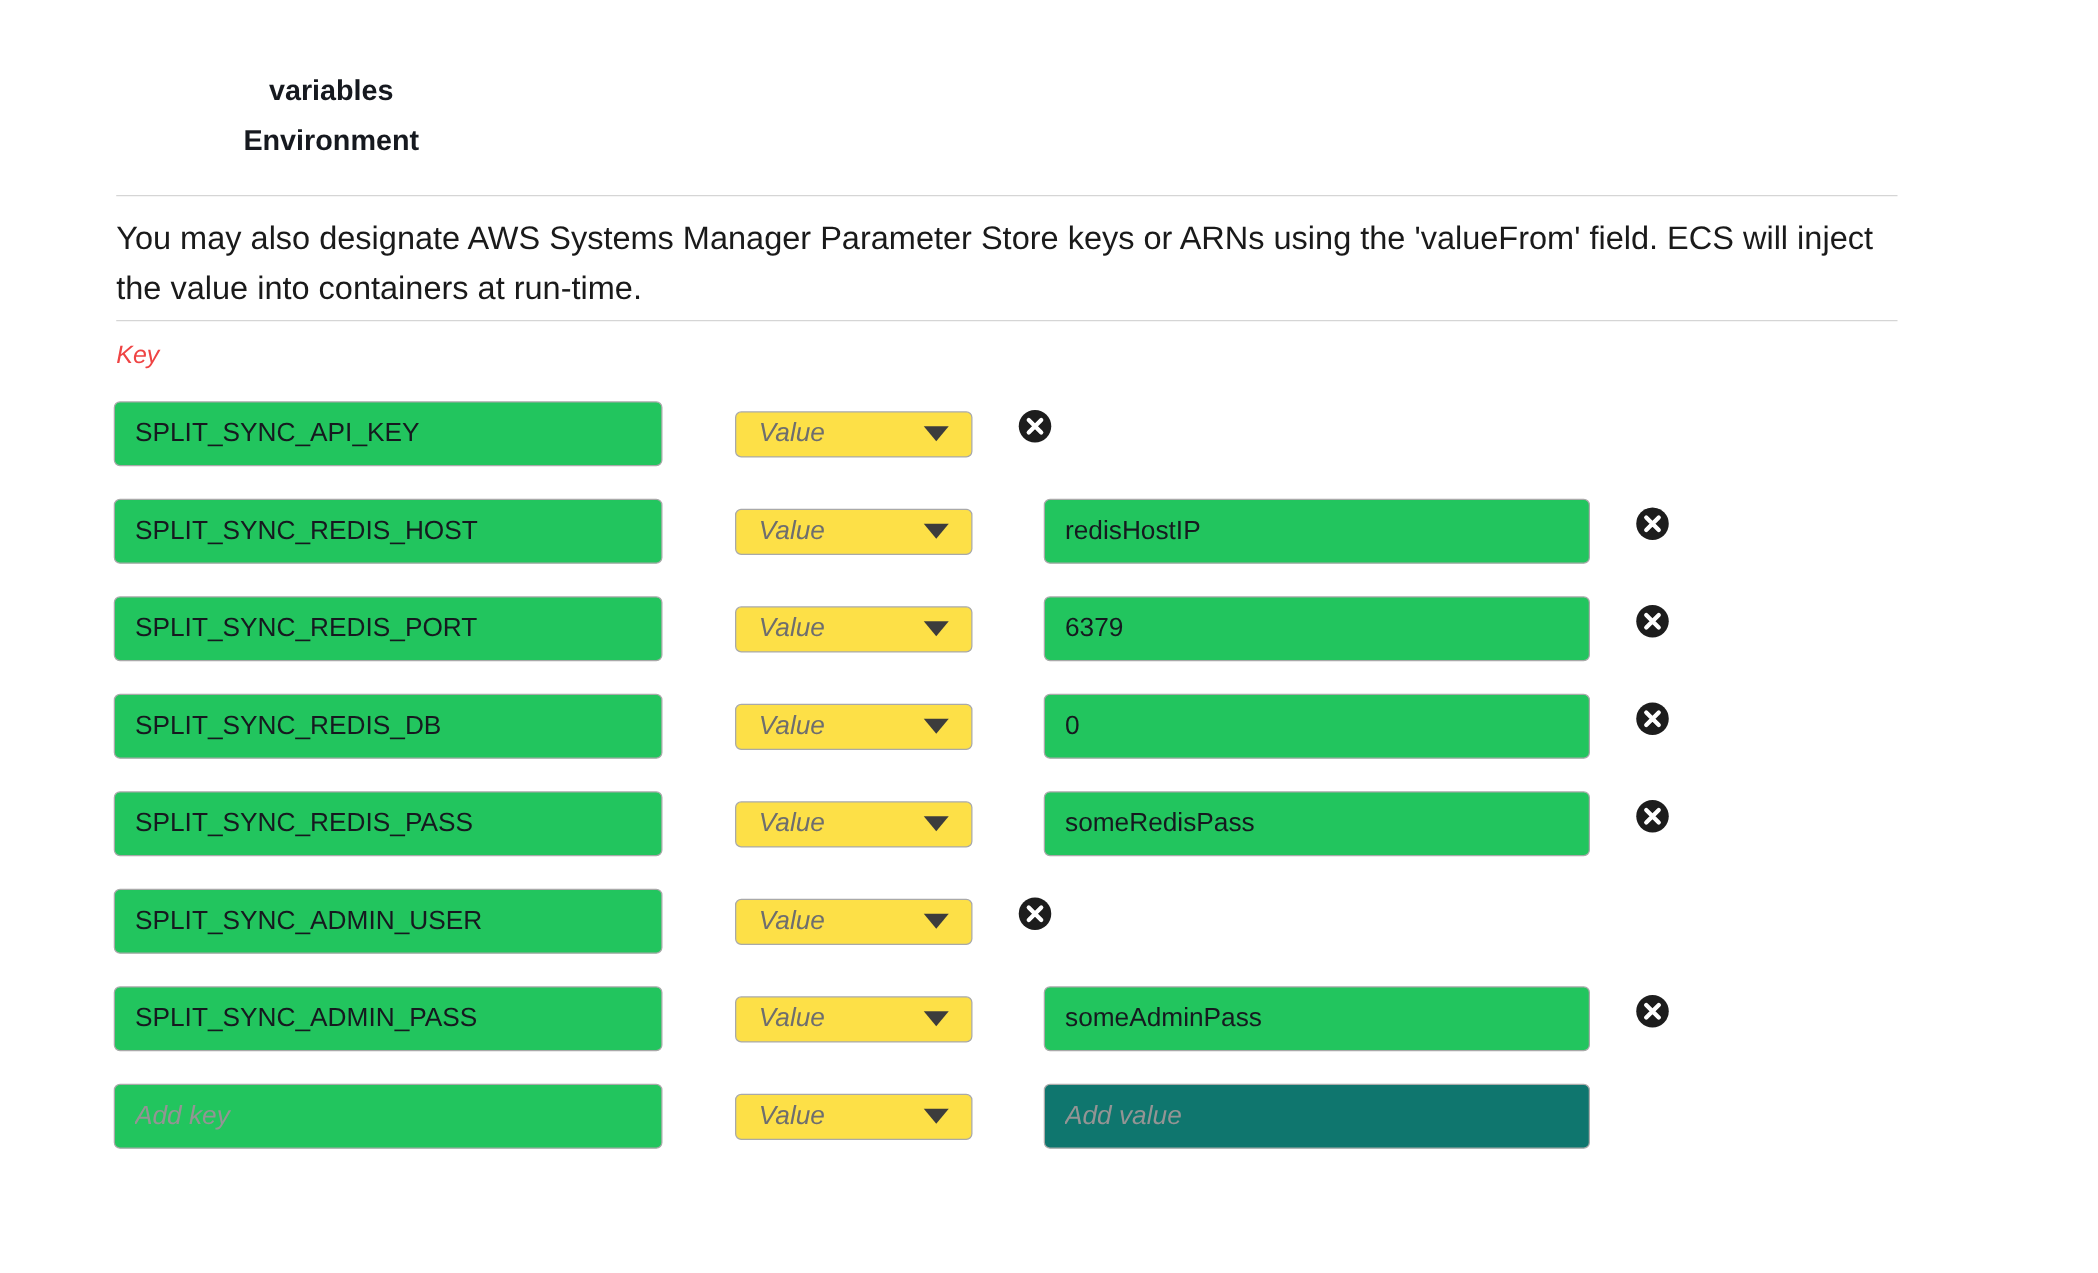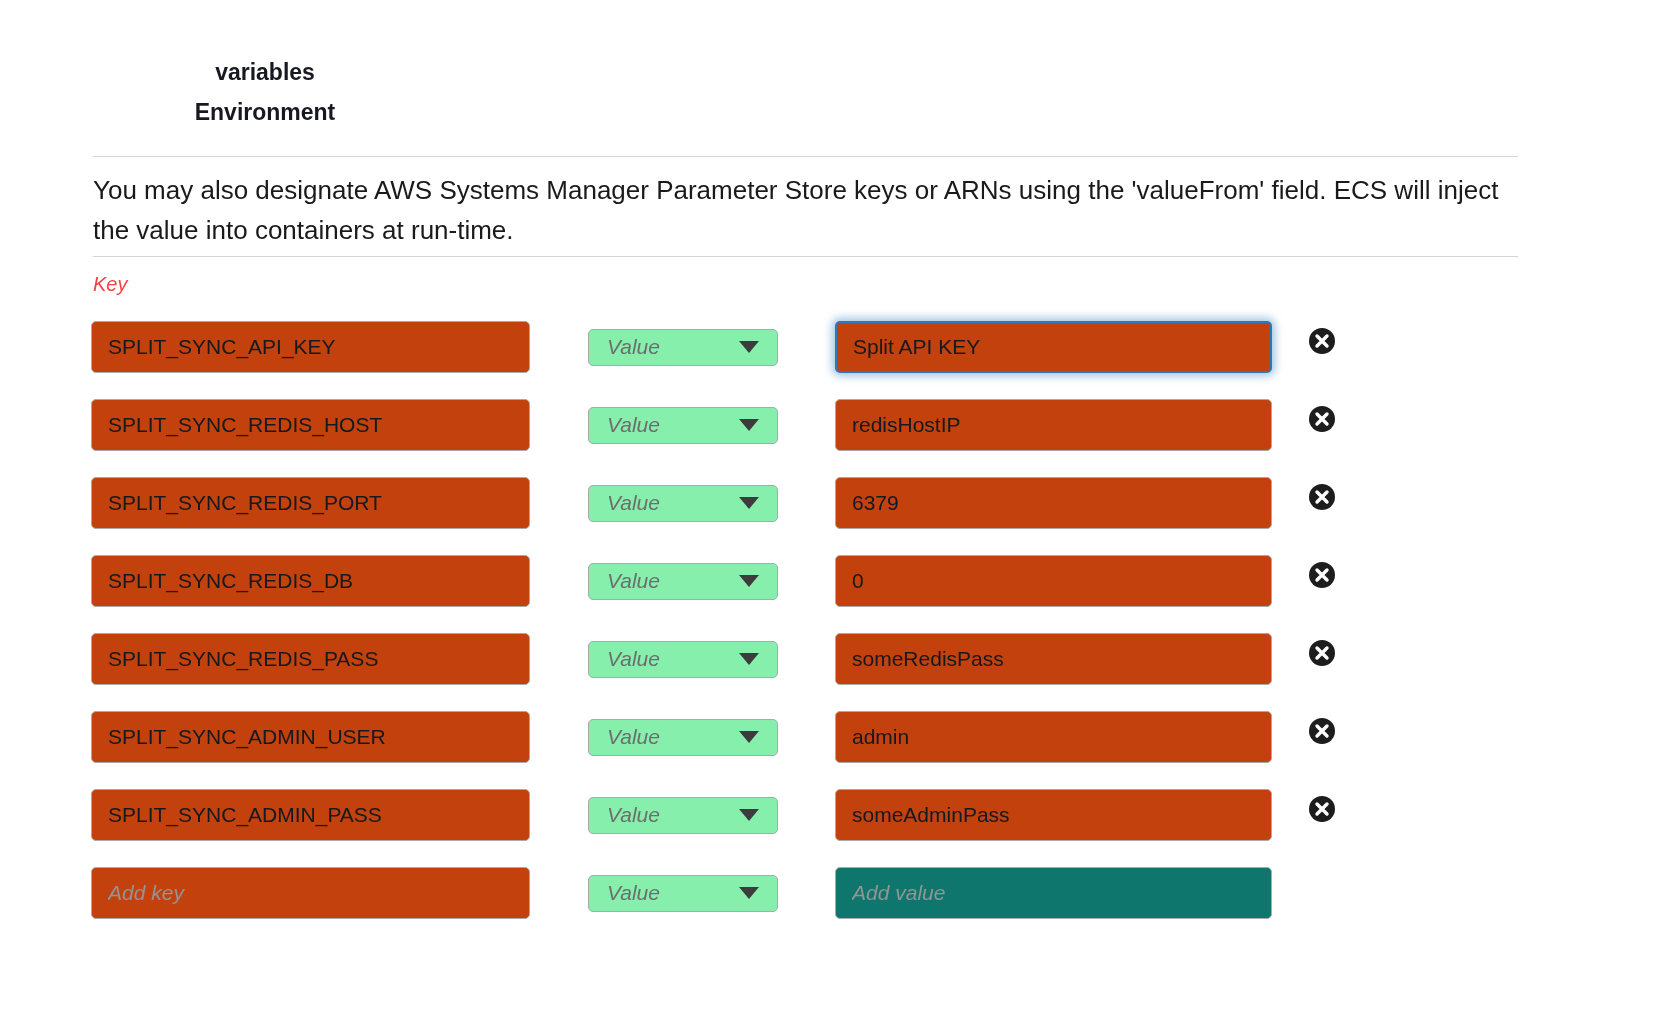--- a/index.html
+++ b/index.html
@@ -50,21 +50,21 @@
     display: flex;
     align-items: center;
     height: 52px;
     margin-bottom: 26px;
   }
 
   input.key-input, input.value-input {
     height: 52px;
     border: 1px solid #a9a9a9;
     border-radius: 5px;
-    background: #c2410c;
+    background: #22c55e;
     font-family: "Liberation Sans", "DejaVu Sans", sans-serif;
     font-size: 21px;
     color: #16191f;
     padding: 0 16px;
     outline: none;
   }
   input.key-input { width: 439px; }
   input.value-input { width: 437px; margin-left: 57px; }
   input::placeholder {
     color: #949494;
@@ -79,21 +79,21 @@
     background: #0f766e;
     border-color: #ababab;
   }
 
   .value-select {
     width: 190px;
     height: 37px;
     margin-left: 58px;
     border: 1px solid #a9a9a9;
     border-radius: 5px;
-    background: #86efac;
+    background: #fde047;
     display: flex;
     align-items: center;
     justify-content: space-between;
     padding: 0 18px 0 18px;
     cursor: pointer;
   }
   .value-select-label {
     font-size: 21px;
     font-style: italic;
     color: #6e6e6e;
@@ -143,21 +143,20 @@
   <div class="key-col-label">Key</div>
 
   <div class="rows">
 
     <div class="env-row">
       <input class="key-input" type="text" value="SPLIT_SYNC_API_KEY" style="">
       <div class="value-select">
         <span class="value-select-label">Value</span>
         <span class="caret-down"></span>
       </div>
-      <input class="value-input focused" type="text" value="Split API KEY" style="">
       <button class="remove-btn">
         <svg width="28" height="28" viewBox="0 0 28 28">
           <circle cx="14" cy="14" r="13" fill="#1d1d1d"></circle>
           <path d="M9 9 L19 19 M19 9 L9 19" stroke="#ffffff" stroke-width="3.4" stroke-linecap="round"></path>
         </svg>
       </button>
     </div>
 
     <div class="env-row">
       <input class="key-input" type="text" value="SPLIT_SYNC_REDIS_HOST" style="">
@@ -218,21 +217,20 @@
         </svg>
       </button>
     </div>
 
     <div class="env-row">
       <input class="key-input" type="text" value="SPLIT_SYNC_ADMIN_USER" style="">
       <div class="value-select">
         <span class="value-select-label">Value</span>
         <span class="caret-down"></span>
       </div>
-      <input class="value-input" type="text" value="admin" style="">
       <button class="remove-btn">
         <svg width="28" height="28" viewBox="0 0 28 28">
           <circle cx="14" cy="14" r="13" fill="#1d1d1d"></circle>
           <path d="M9 9 L19 19 M19 9 L9 19" stroke="#ffffff" stroke-width="3.4" stroke-linecap="round"></path>
         </svg>
       </button>
     </div>
 
     <div class="env-row">
       <input class="key-input" type="text" value="SPLIT_SYNC_ADMIN_PASS" style="">

